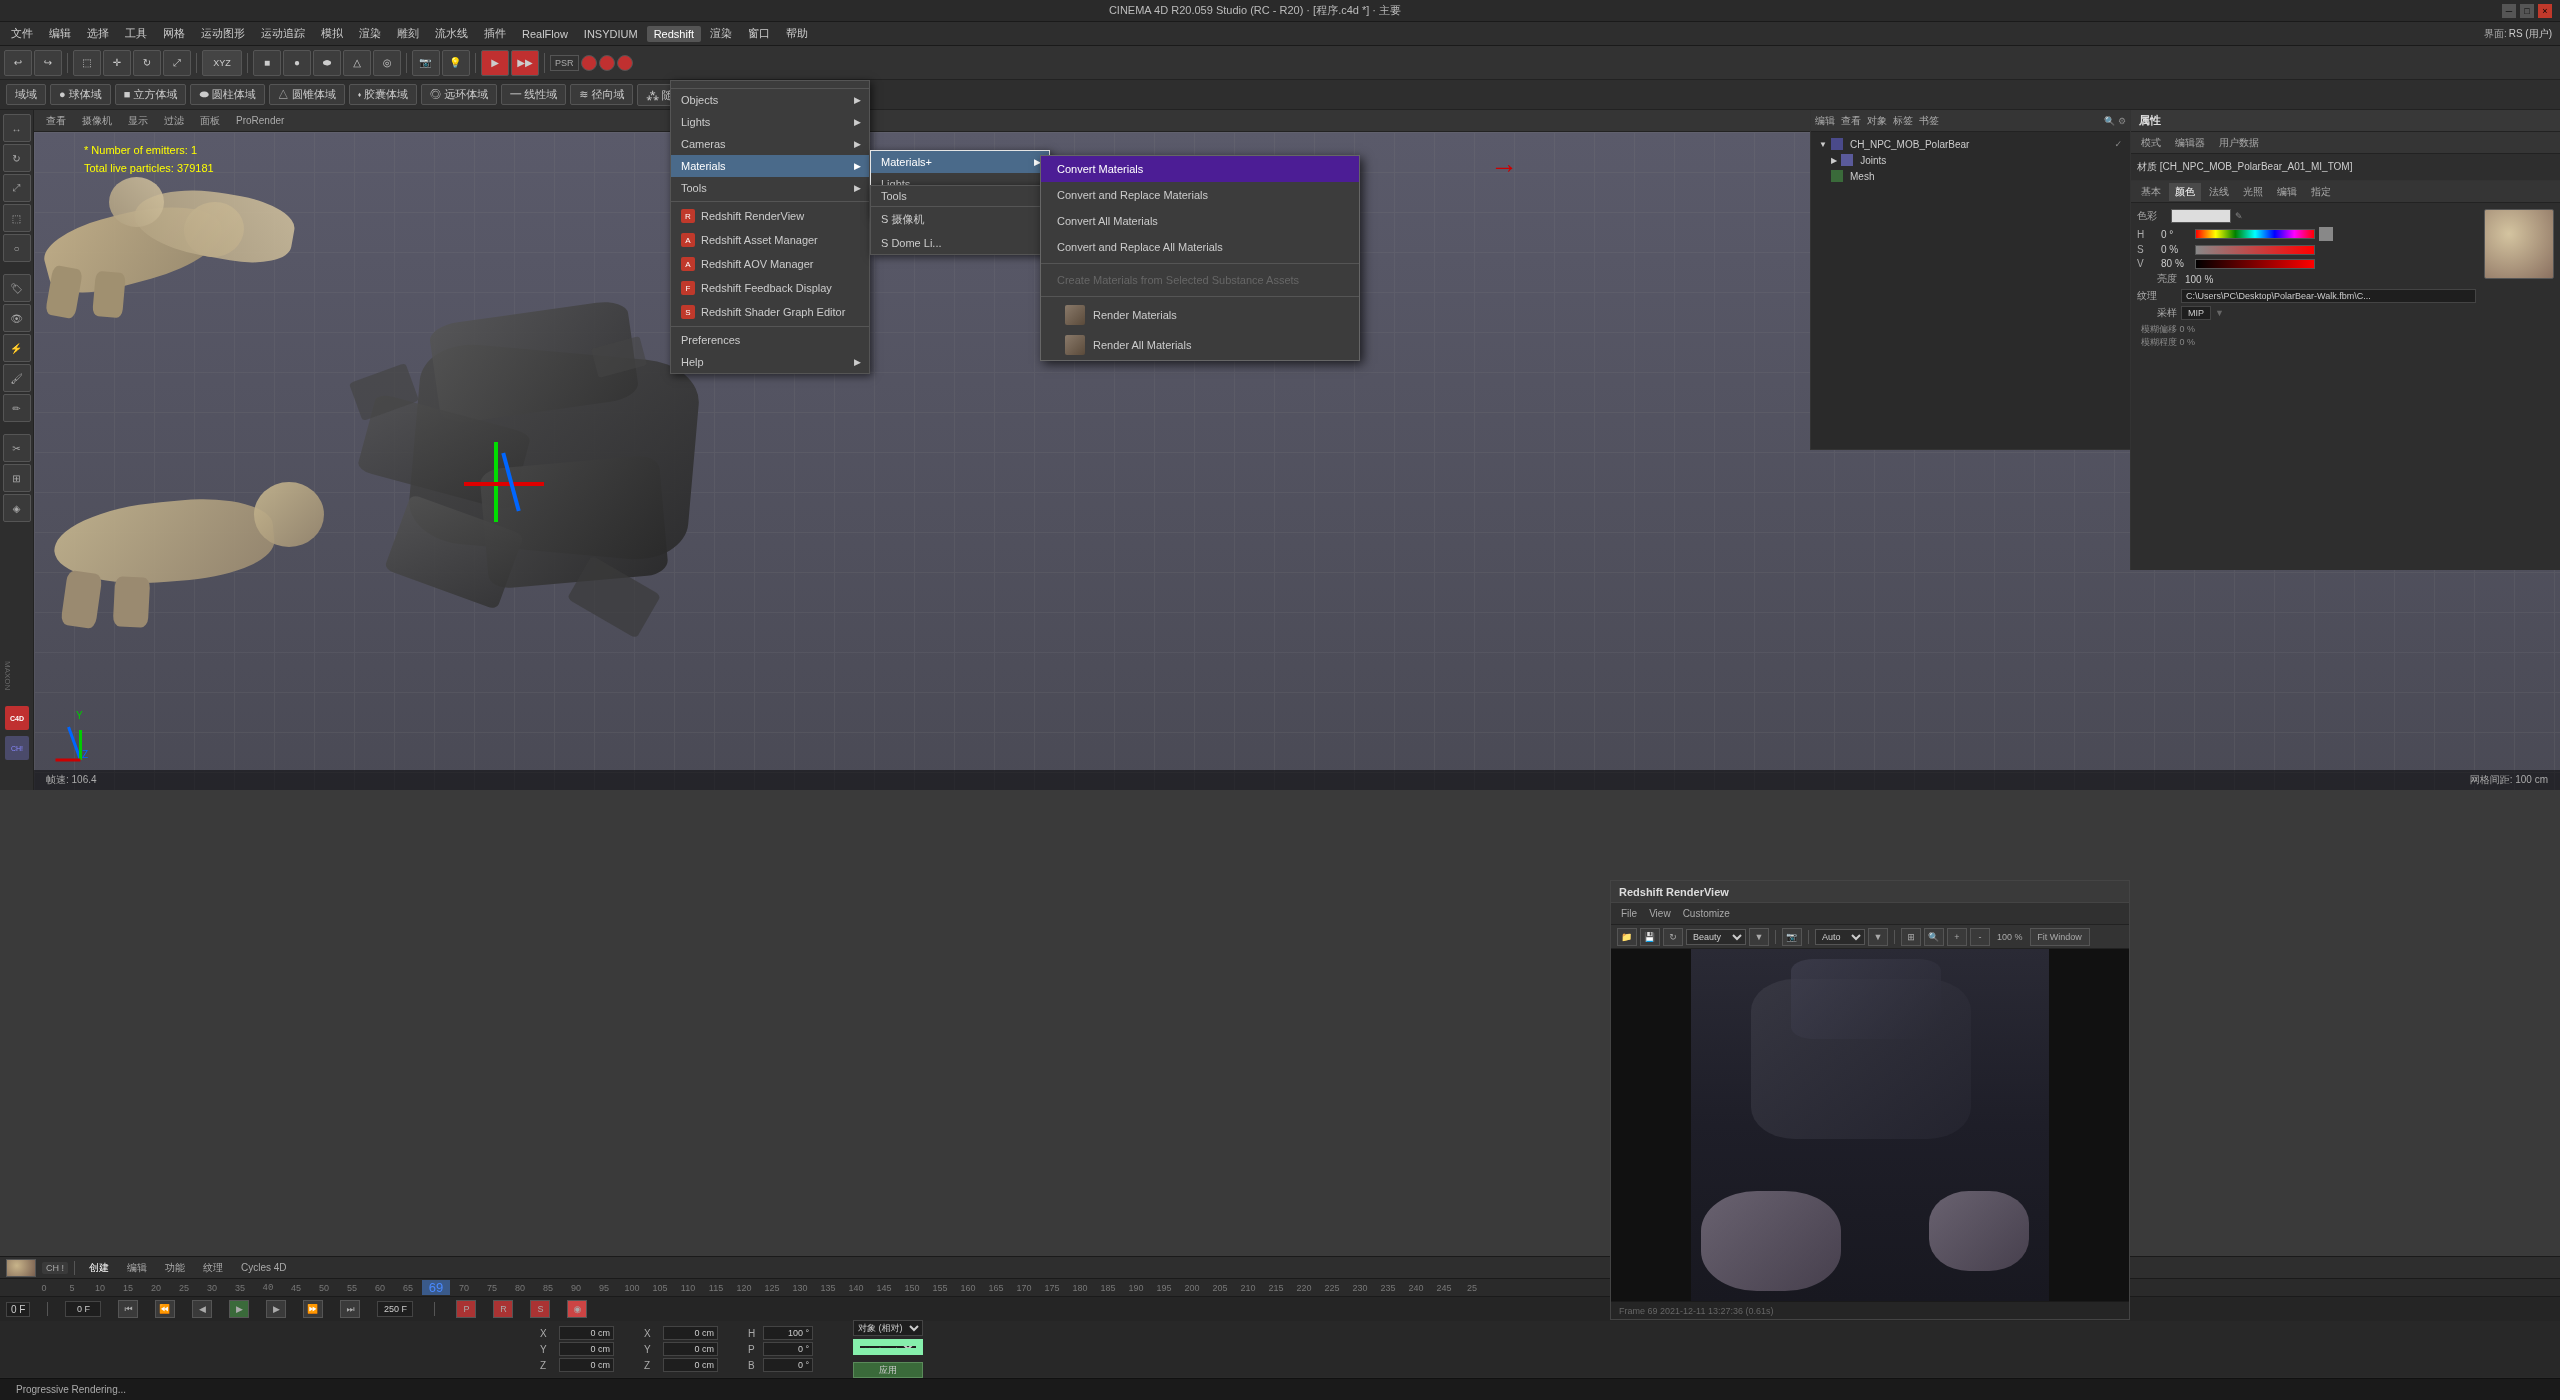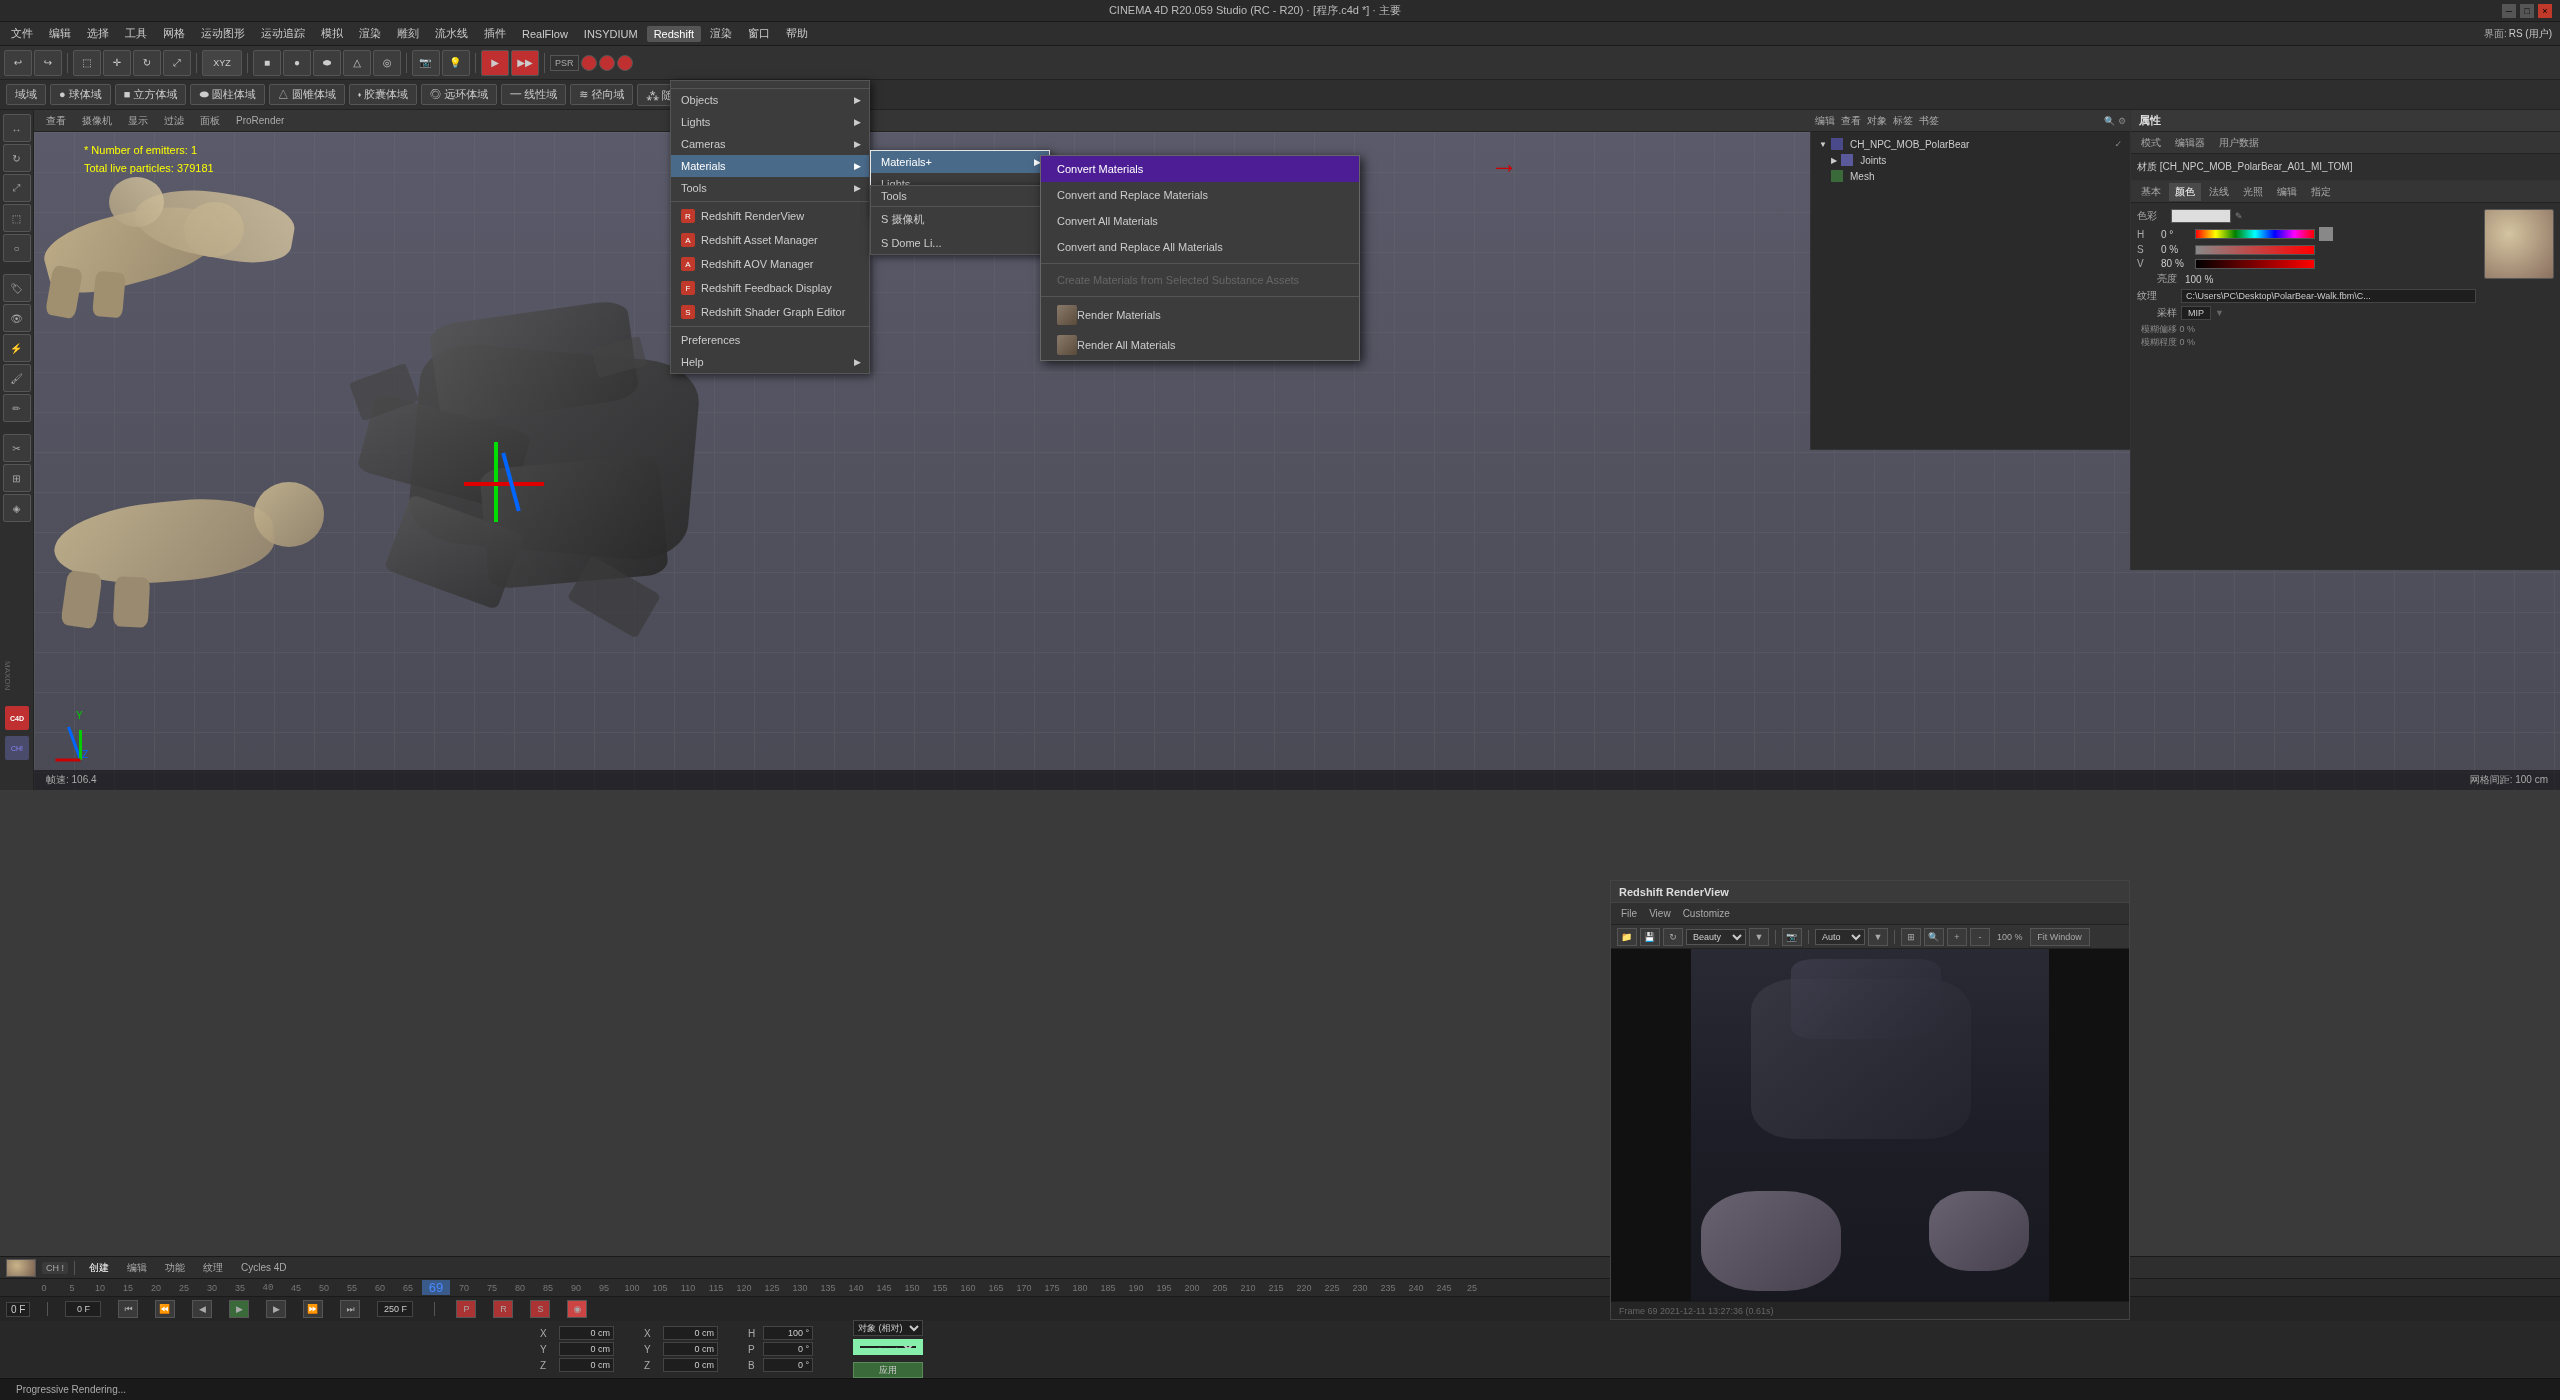--- a/index.html
+++ b/index.html
@@ -324,24 +324,25 @@
       cursor: default;
     }
     .convert-popup-sep {
       height: 1px;
       background: #555;
       margin: 3px 0;
     }
     .render-mat-item {
       display: flex;
       align-items: center;
-      padding: 5px 16px;
+      padding: 5px 24px;
       font-size: 11px;
       color: #ccc;
       cursor: pointer;
+      gap: 8px;
     }
     .render-mat-thumb {
       width: 20px;
       height: 20px;
       background: linear-gradient(135deg, #8a7a6a, #5a4a3a);
       border-radius: 2px;
     }
     .scene-panel-header {
       height: 22px;
       background: #353535;

